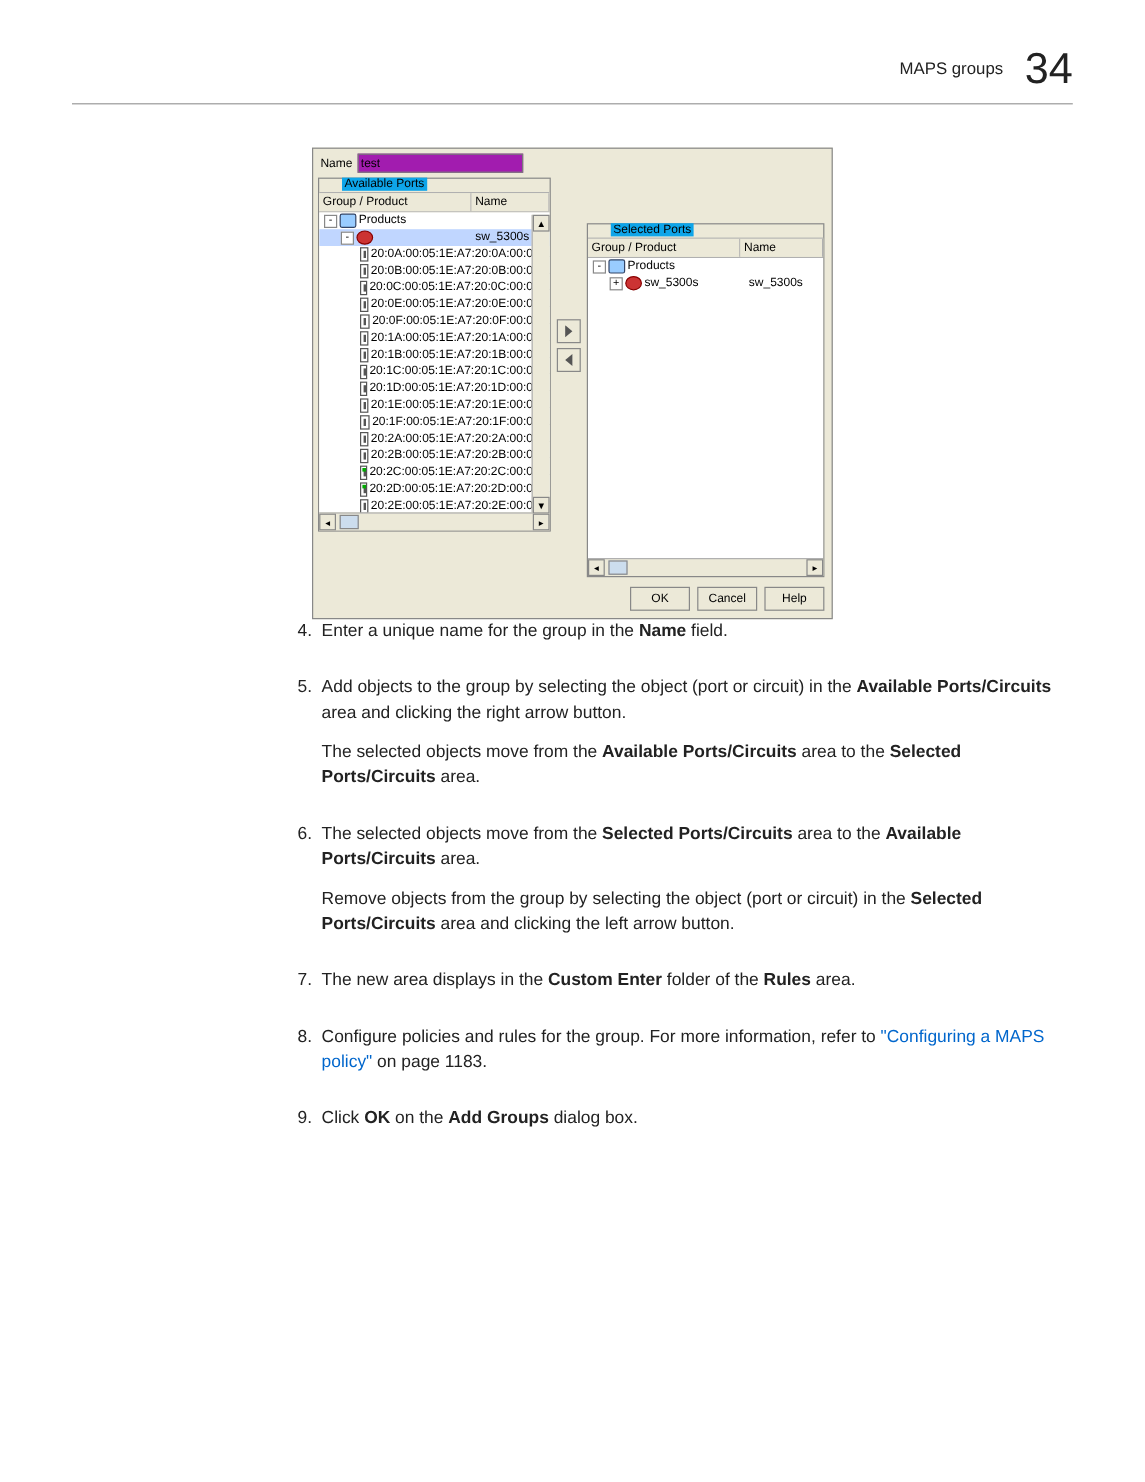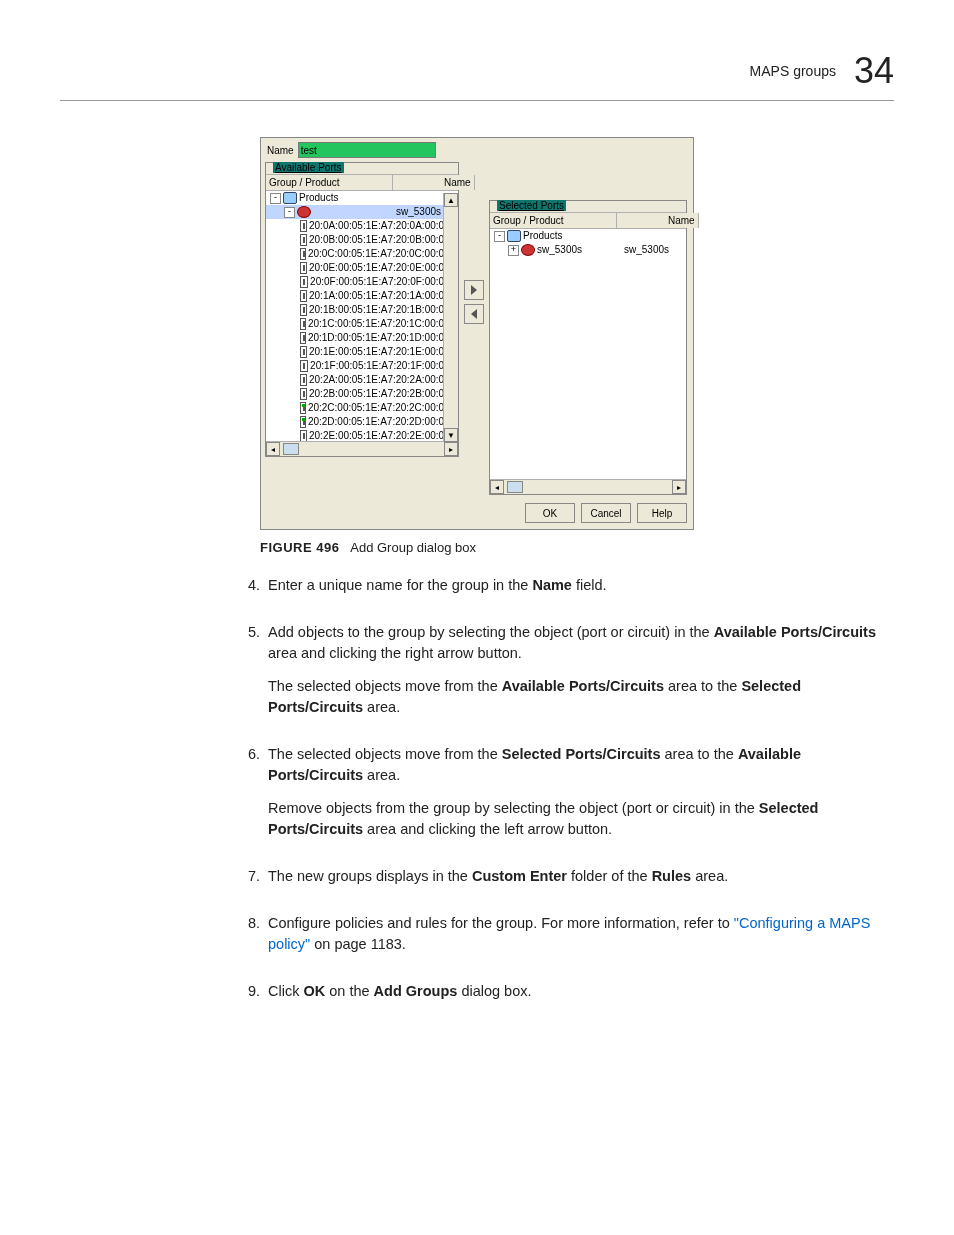--- a/index.html
+++ b/index.html
@@ -5,21 +5,21 @@
   body {
     margin: 0;
     background: #fff;
     font-family: Arial, Helvetica, sans-serif;
     color: #222;
     width: 954px;
     height: 1235px;
     position: relative;
   }
   .page {
-    padding: 50px 60px 0 60px;
+    padding: 36px 60px 0 60px;
   }
   .header {
     text-align: right;
     font-size: 0;
   }
   .header-title {
     font-size: 14px;
     vertical-align: middle;
     margin-right: 18px;
   }
@@ -47,51 +47,49 @@
     align-items: center;
     padding: 4px 6px 2px 6px;
     gap: 4px;
   }
   .dlg-row-name label { font-size: 10px; }
   .dlg-row-name input {
     flex: 0 0 130px;
     height: 14px;
     font-size: 10px;
     border: 1px solid #7a7a7a;
-    background: #22c55e;
+    background: #a21caf;
     padding: 0 2px;
   }
   .dlg-columns {
     display: flex;
     align-items: flex-start;
   }
   .panel {
     border: 1px solid #888;
     margin: 2px 4px;
     position: relative;
     background: #ece9d8;
   }
   .panel.left { width: 192px; }
   .panel.right { width: 196px; }
   .panel-title {
     position: relative;
     top: -1px;
-    left: 7px;
-    background: #0f766e;
+    left: 19px;
+    background: #0ea5e9;
     padding: 0 2px;
     display: inline-block;
-    text-decoration: underline;
   }
   .cols-head {
     display: flex;
     background: #ece9d8;
     border: 1px solid #b0b0b0;
     border-left: none;
     border-right: none;
-    gap: 48px;
   }
   .cols-head div {
     border-right: 1px solid #b0b0b0;
     padding: 2px 3px;
     font-size: 10px;
     background: #ece9d8;
   }
   .col-gp { flex: 0 0 120px; }
   .col-nm { flex: 1 1 auto; }
   .tree-area {
@@ -359,23 +357,20 @@
         </div>
       </div>
     </div>
     <div class="dlg-buttons">
       <button>OK</button>
       <button>Cancel</button>
       <button>Help</button>
     </div>
   </div>
 
-  <div class="caption">
-    <b>FIGURE 496</b>&nbsp;&nbsp;&nbsp;<span>Add Group dialog box</span>
-  </div>
 
   <ol class="steps">
     <li>
         <span class="num">4.</span>
       <div class="body">
         <p><span>Enter a unique name for the group in the </span><b>Name</b><span> field.</span></p>
       </div>
       </li>
     <li>
         <span class="num">5.</span>
@@ -387,21 +382,21 @@
     <li>
         <span class="num">6.</span>
       <div class="body">
         <p><span>The selected objects move from the </span><b>Selected Ports/Circuits</b><span> area to the </span><b>Available Ports/Circuits</b><span> area.</span></p>
         <p><span>Remove objects from the group by selecting the object (port or circuit) in the </span><b>Selected Ports/Circuits</b><span> area and clicking the left arrow button.</span></p>
       </div>
       </li>
     <li>
         <span class="num">7.</span>
       <div class="body">
-        <p><span>The new groups displays in the </span><b>Custom Enter</b><span> folder of the </span><b>Rules</b><span> area.</span></p>
+        <p><span>The new area displays in the </span><b>Custom Enter</b><span> folder of the </span><b>Rules</b><span> area.</span></p>
       </div>
       </li>
     <li>
         <span class="num">8.</span>
       <div class="body">
         <p><span>Configure policies and rules for the group. For more information, refer to </span><span class="link">"Configuring a MAPS policy"</span><span> on page 1183.</span></p>
       </div>
       </li>
     <li>
         <span class="num">9.</span>

